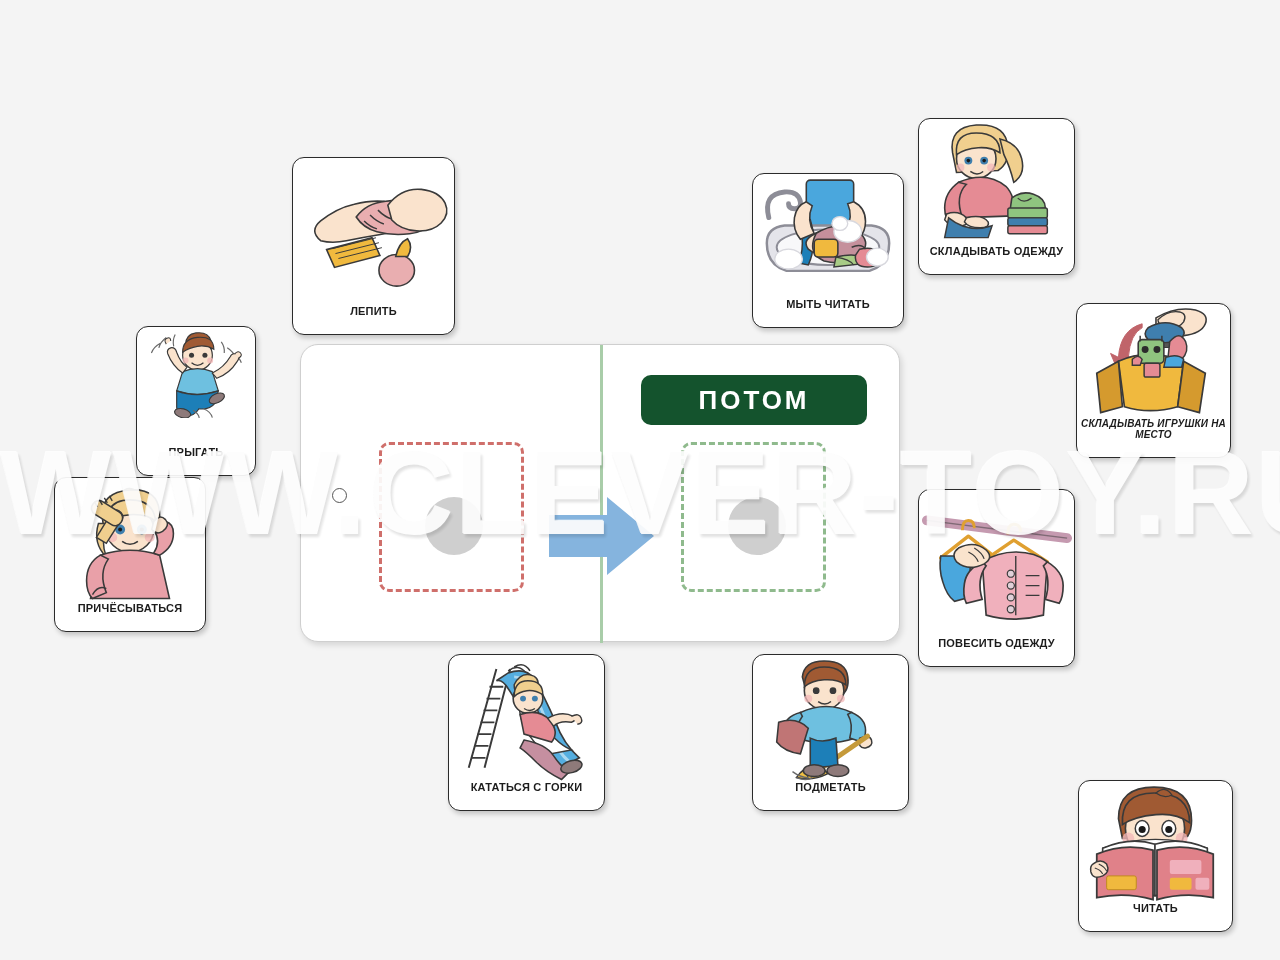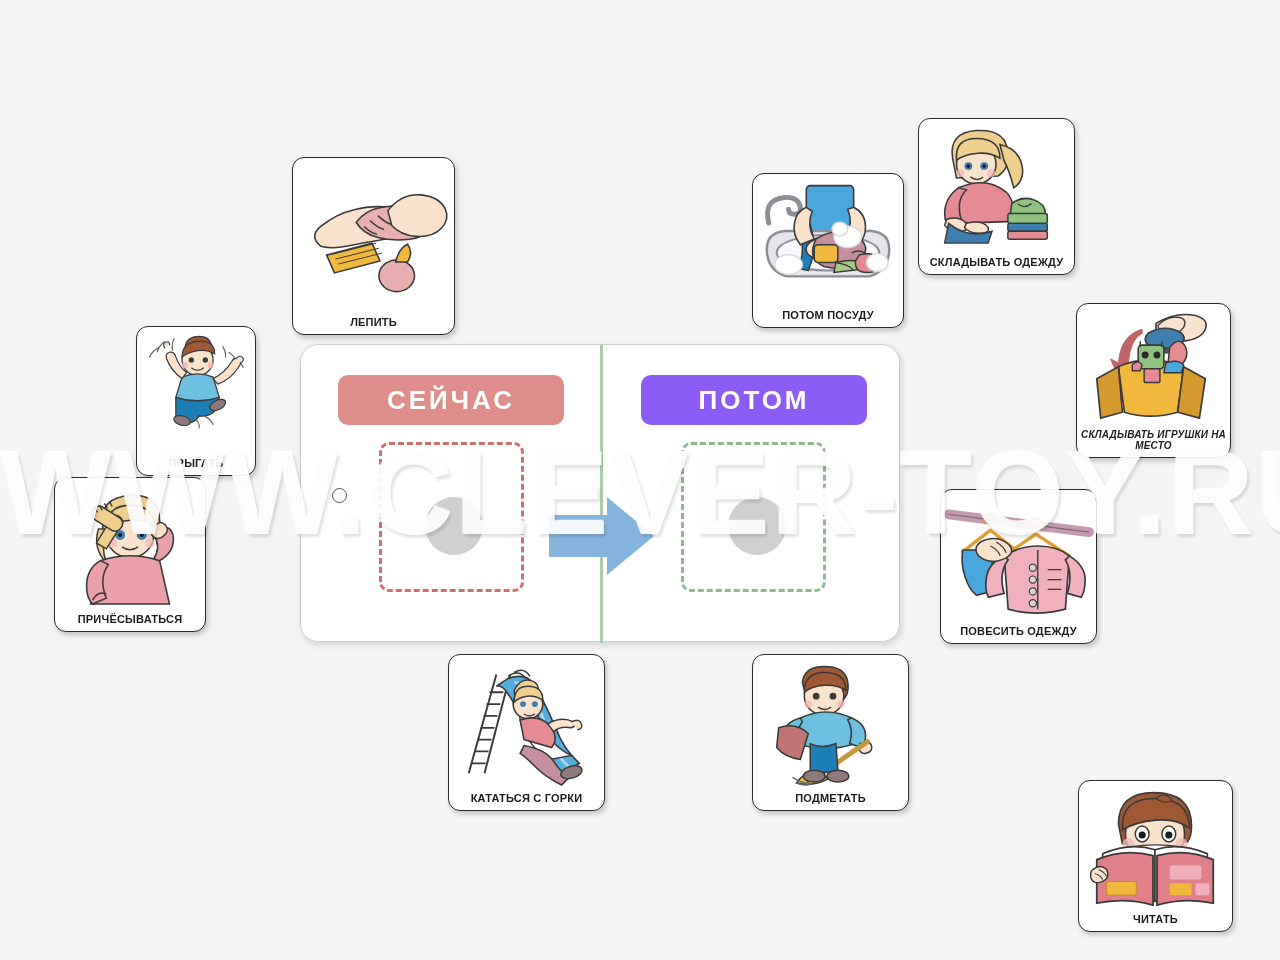--- a/index.html
+++ b/index.html
@@ -43,21 +43,21 @@
     position: absolute; left: 299px; top: 0; width: 3px; height: 298px;
     background: #a9cda9;
   }
   .pill {
     position: absolute; top: 30px;
     width: 226px; height: 50px; border-radius: 10px;
     display: flex; align-items: center; justify-content: center;
     color: #ffffff; font-size: 26px; font-weight: bold; letter-spacing: 3px;
   }
   .pill-now  { left: 37px; background: #dd8e8a; }
-  .pill-then { left: 340px; background: #8b5cf6; }
+  .pill-then { left: 340px; background: #14532d; }
 
   .slot {
     position: absolute; top: 97px;
     width: 145px; height: 150px; border-radius: 10px;
   }
   .slot-now  { left: 78px;  border: 3px dashed #cf6f6b; }
   .slot-then { left: 380px; border: 3px dashed #8fba8d; }
 
   .dot {
     position: absolute; width: 58px; height: 58px; border-radius: 50%;
@@ -83,36 +83,33 @@
     box-shadow: 2px 3px 5px rgba(0,0,0,.2);
     display: flex; flex-direction: column; align-items: center;
     overflow: hidden;
     z-index: 30;
   }
   .card .art { flex: 1 1 auto; width: 100%; display: block; }
   .card .cap {
     width: 100%; text-align: center;
     font-size: 11px; font-weight: bold; color: #1c1c1c;
     letter-spacing: .2px; line-height: 1.12;
-    padding: 0 3px 6px 3px;
+    padding: 0 3px 17px 3px;
   }
   .card.two-line .cap { font-size: 10px; }
 </style>
 </head>
 <body>
 
 <div id="stage">
 
 
   <div class="board">
     <div class="divider"></div>
 
-    <div class="pill pill-now">
-      <span>СЕЙЧАС</span>
-    </div>
     <div class="pill pill-then">
       <span>ПОТОМ</span>
     </div>
 
     <div class="velcro-ring"></div>
 
     <div class="slot slot-now"></div>
     <div class="dot dot-now"></div>
 
     <div class="slot slot-then"></div>
@@ -252,21 +249,21 @@
       <rect x="62" y="66" width="24" height="18" rx="4" fill="#f0b93e" stroke="#3a3a3a" stroke-width="1.6"></rect>
       <ellipse cx="96" cy="58" rx="14" ry="11" fill="#ffffff" stroke="#d8d8de" stroke-width="1.4"></ellipse>
       <ellipse cx="88" cy="50" rx="8" ry="7" fill="#ffffff" stroke="#d8d8de" stroke-width="1.4"></ellipse>
       <path d="M84 84 q26-6 34 6 l-36 4 Z" fill="#a8cb86" stroke="#3a3a3a" stroke-width="1.5"></path>
       <path d="M108 76 q18-4 20 8 q1 10-12 10 q-14 0-12-12 Z" fill="#e58b94" stroke="#3a3a3a" stroke-width="1.5"></path>
       <path d="M100 74 q10-4 14 2" stroke="#3a3a3a" stroke-width="1.5" fill="none"></path>
       <ellipse cx="36" cy="86" rx="14" ry="10" fill="#ffffff" stroke="#d8d8de" stroke-width="1.4"></ellipse>
       <ellipse cx="126" cy="84" rx="11" ry="9" fill="#ffffff" stroke="#d8d8de" stroke-width="1.4"></ellipse>
       <path d="M84 84 q14 2 18 8" stroke="#3a3a3a" stroke-width="1.2" fill="none"></path>
     </svg>
-    <div class="cap">ПОТОМ ПОСУДУ</div>
+    <div class="cap">МЫТЬ ЧИТАТЬ</div>
   </div>
 
   <div class="card" style="left:918px; top:118px; width:157px; height:157px;">
     <svg class="art" viewBox="0 0 157 127">
       <path d="M34 34 q-4-26 24-28 q30-2 32 22 q2 16-10 24 l-42 2 Z" fill="#f0cf8e" stroke="#3a3a3a" stroke-width="1.6"></path>
       <ellipse cx="58" cy="40" rx="20" ry="20" fill="#fae3cd" stroke="#3a3a3a" stroke-width="1.6"></ellipse>
       <path d="M38 36 q-2-22 20-22 q24 0 24 20 q-10-6-22-5 q-14 1-22 7 Z" fill="#f0cf8e" stroke="#3a3a3a" stroke-width="1.6"></path>
       <path d="M82 20 q18 4 22 20 q4 16-8 24 q-4-16-10-28 q-2-8-4-16 Z" fill="#f0cf8e" stroke="#3a3a3a" stroke-width="1.6"></path>
       <circle cx="50" cy="42" r="4" fill="#3f7fae"></circle>
         <circle cx="66" cy="42" r="4" fill="#3f7fae"></circle>
@@ -306,21 +303,21 @@
         <circle cx="81" cy="46" r="3.5" fill="#2b2b2b"></circle>
       <rect x="68" y="60" width="16" height="14" rx="2" fill="#e58b94" stroke="#3a3a3a" stroke-width="1.5"></rect>
       <path d="M64 32 v6 M86 32 v6" stroke="#3a3a3a" stroke-width="1.5"></path>
       <path d="M94 38 q10-12 16 0 q4 10-4 18 l-14 0 Z" fill="#e58b94" stroke="#3a3a3a" stroke-width="1.5"></path>
       <path d="M90 54 q12-4 18 2 l-2 8 l-18 0 Z" fill="#4aa7dd" stroke="#3a3a3a" stroke-width="1.5"></path>
       <path d="M56 56 q6-6 10 0 l-2 6 l-8 0 Z" fill="#e58b94" stroke="#3a3a3a" stroke-width="1.4"></path>
     </svg>
     <div class="cap">СКЛАДЫВАТЬ ИГРУШКИ НА МЕСТО</div>
   </div>
 
-  <div class="card" style="left:940px; top:489px; width:157px; height:155px;">
+  <div class="card" style="left:918px; top:489px; width:157px; height:178px;">
     <svg class="art" viewBox="0 0 157 127">
       <path d="M8 20 L150 38" stroke="#c59ab0" stroke-width="10" stroke-linecap="round"></path>
       <path d="M8 20 L150 38" stroke="#3a3a3a" stroke-width="1.4" fill="none" opacity=".5"></path>
       <path d="M44 30 q0-10 6-10 q6 0 6 8" fill="none" stroke="#e0a030" stroke-width="3"></path>
       <path d="M50 36 L22 58 h56 Z" fill="none" stroke="#e0a030" stroke-width="3.5" stroke-linejoin="round"></path>
       <path d="M22 56 q-2 14 2 26 q4 14 12 20 l22-6 q-10-22-4-40 Z" fill="#4aa7dd" stroke="#3a3a3a" stroke-width="1.6"></path>
       <path d="M90 34 q0-10 6-10 q7 0 7 8" fill="none" stroke="#e0a030" stroke-width="3"></path>
       <path d="M96 40 L64 62 h66 Z" fill="none" stroke="#e0a030" stroke-width="3.5" stroke-linejoin="round"></path>
       <path d="M64 62 q16-10 34-10 q20 0 32 10 l-4 54 q-30 8-58 0 Z" fill="#f0b0bc" stroke="#3a3a3a" stroke-width="1.7"></path>
       <path d="M64 62 q-16 8-18 22 q-2 12 2 20 l16-4 q-6-20 4-34 Z" fill="#f0b0bc" stroke="#3a3a3a" stroke-width="1.7"></path>

